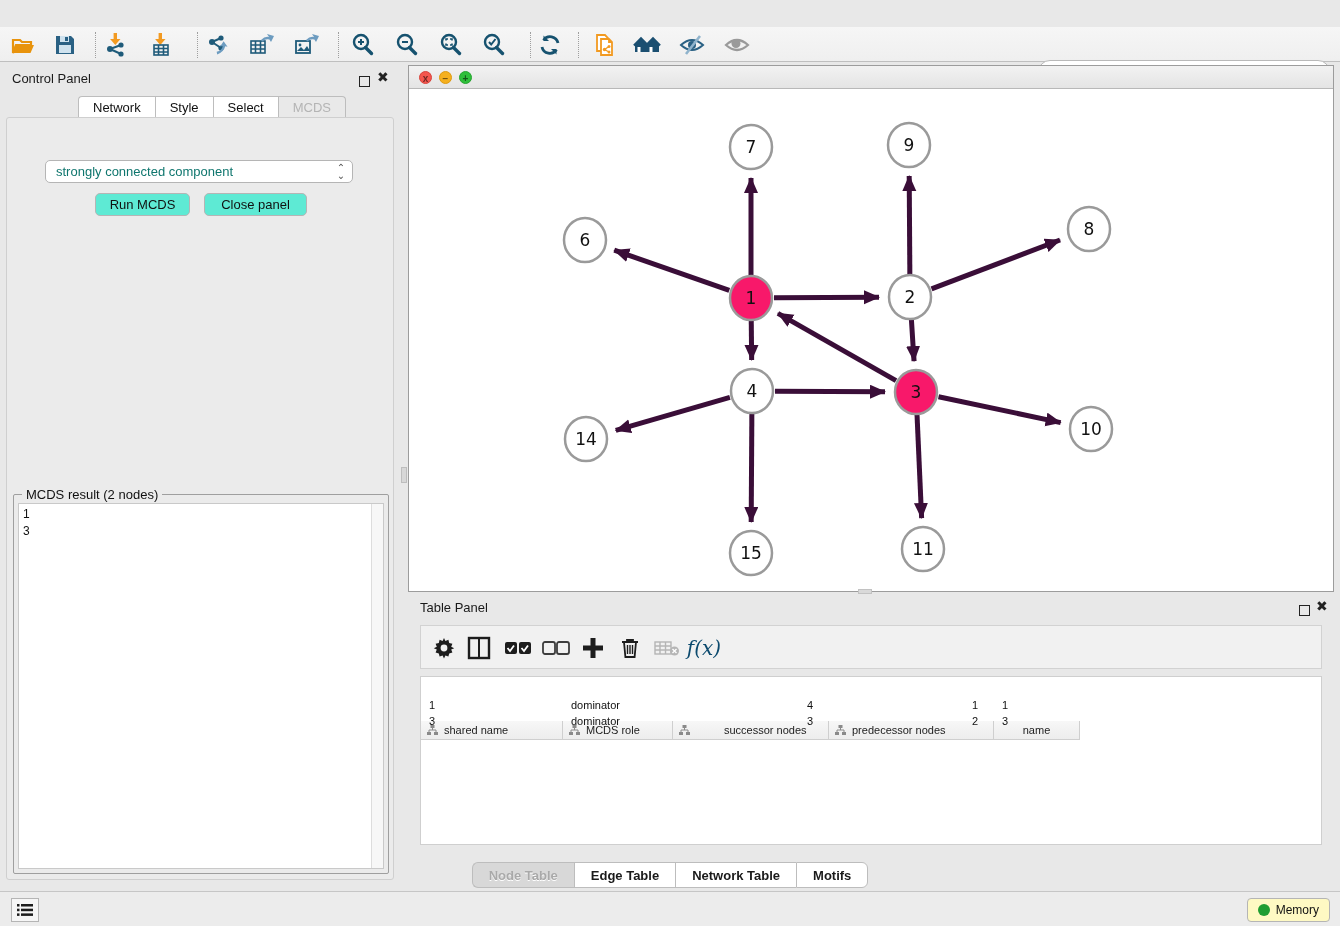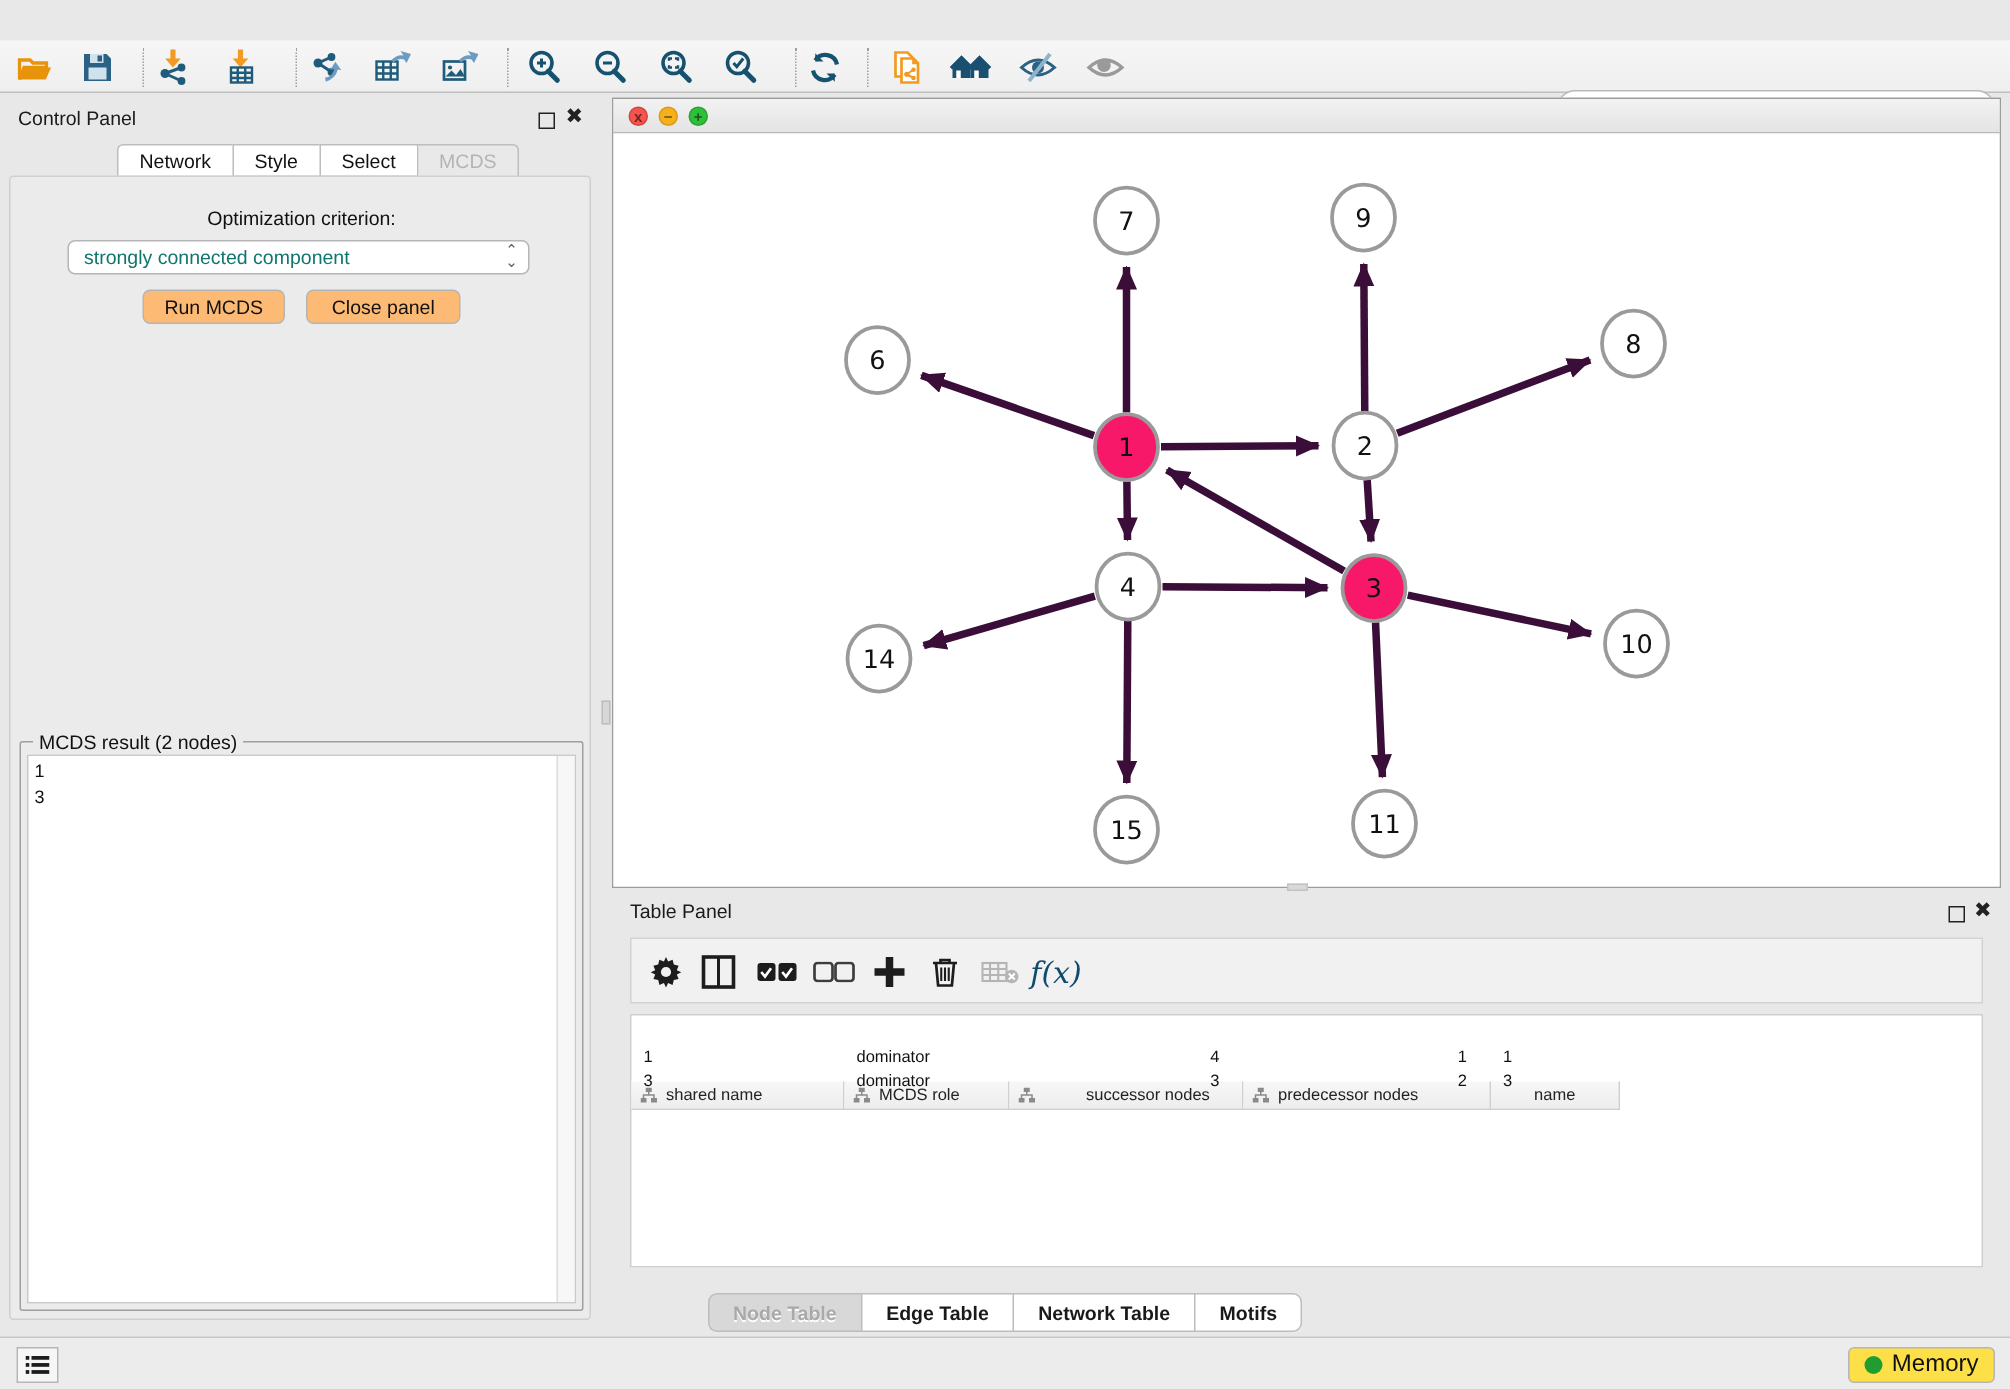--- a/index.html
+++ b/index.html
@@ -43,21 +43,21 @@
   .cp-tab.last { border-right:1px solid #bdbdbd; border-top-right-radius:4px; }
   .cp-tab.selected { background:#e9e9e9; color:#b4b4b4; border-bottom:1px solid #e9e9e9; }
   .cp-body { position:absolute; left:6px; top:117px; width:388px; height:763px;
     background:#ebebeb; border:1px solid #cfcfcf; border-radius:3px; }
   .opt-label { position:absolute; left:0; width:388px; top:20px; text-align:center;
     font-size:13px; color:#111; }
   .cp-select { position:absolute; left:38px; top:42px; width:308px; height:23px; background:#fff;
     border:1px solid #b5b5b5; border-radius:5px; display:flex; align-items:center; cursor:pointer; }
   .cp-select .sel-text { flex:1; font-size:13px; padding-left:10px; color:#0f766e; }
   .cp-select .stepper { width:18px; font-size:10px; color:#555; line-height:8px; text-align:center; padding-right:4px; }
-  .cp-btn { position:absolute; top:75px; height:23px; background:#fdba74; border:1px solid #b5b5b5;
+  .cp-btn { position:absolute; top:75px; height:23px; background:#5eead4; border:1px solid #b5b5b5;
     border-radius:5px; font-size:13px; color:#111; display:flex; align-items:center;
     justify-content:center; cursor:pointer; font-family:"Liberation Sans",sans-serif; }
   .result-group { position:absolute; left:6px; top:376px; width:376px; height:380px;
     border:1px solid #9f9f9f; border-radius:2px; }
   .result-legend { position:absolute; left:8px; top:-8px; background:#ebebeb; padding:0 4px;
     font-size:13px; color:#111; }
   .result-text { position:absolute; left:4px; top:8px; right:4px; bottom:4px; background:#fff;
     border:1px solid #c9c9c9; font-size:12px; color:#111; padding:2px 4px; line-height:17px;
     white-space:pre-line; }
   .result-scroll { position:absolute; right:5px; top:9px; bottom:5px; width:12px;
@@ -100,23 +100,23 @@
     font-size:13px; font-weight:bold; color:#1a1a1a; display:flex; align-items:center; cursor:pointer; }
   .bt-tab:first-child { border-radius:6px 0 0 6px; }
   .bt-tab.last { border-right:1px solid #bdbdbd; border-radius:0 6px 6px 0; }
   .bt-tab.selected { background:#d8d8d8; color:#a9a9a9; text-shadow:0 1px 0 #fff; }
 
   
   .statusbar { position:absolute; left:0; top:891px; width:1340px; height:35px;
     background:#ececec; border-top:1px solid #c6c6c6; }
   .list-btn { position:absolute; left:11px; top:6px; width:28px; height:24px; background:#f6f6f6;
     border:1px solid #b5b5b5; display:flex; align-items:center; justify-content:center; cursor:pointer; }
-  .memory-btn { position:absolute; right:10px; top:6px; height:24px; padding:0 10px; background:#fde047;
+  .memory-btn { position:absolute; right:10px; top:6px; height:24px; padding:0 10px; background:#fef9c3;
     border:1px solid #b5b5b5; border-radius:4px; display:flex; align-items:center; gap:6px;
-    font-size:16px; color:#111; cursor:pointer; }
+    font-size:12px; color:#111; cursor:pointer; }
   .memory-dot { width:12px; height:12px; border-radius:50%; background:#1f9d31; }
 
   .icon-abs { position:absolute; }
   svg { display:block; }
 </style>
 </head>
 <body>
 
 <div id="app">
 
@@ -265,21 +265,20 @@
   <span class="icon-abs panel-close" style="left:377px; top:72px">✖</span>
 
   <div class="cp-tabs" id="cp-tabs">
       <div class="cp-tab">Network</div>
       <div class="cp-tab">Style</div>
       <div class="cp-tab">Select</div>
       <div class="cp-tab selected last">MCDS</div>
     </div>
 
   <div class="cp-body">
-    <div class="opt-label">Optimization criterion:</div>
     <div class="cp-select">
       <span class="sel-text">strongly connected component</span>
       <span class="stepper">⌃<br>⌄</span>
     </div>
     <div class="cp-btn" style="left:88px; width:95px">Run MCDS</div>
     <div class="cp-btn" style="left:197px; width:103px">Close panel</div>
 
     <div class="result-group">
       <span class="result-legend">MCDS result (2 nodes)</span>
       <div class="result-text" id="result-text">1

